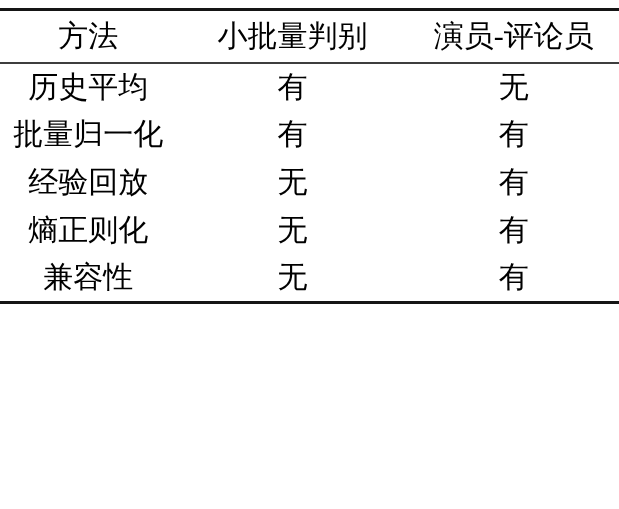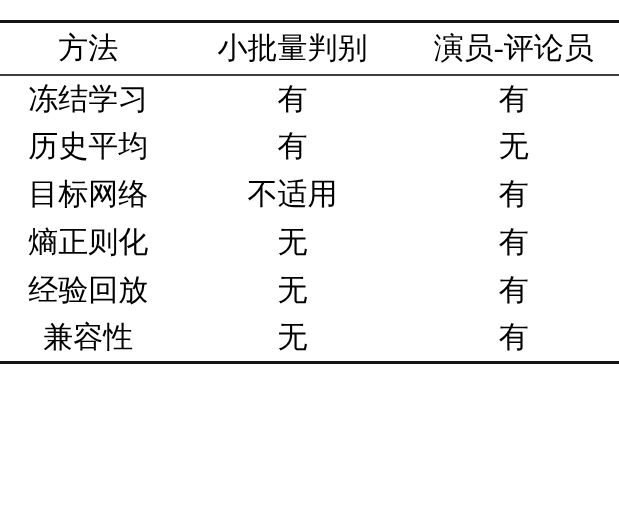--- a/index.html
+++ b/index.html
@@ -12,21 +12,21 @@
     width: 619px;
     height: 509px;
     background: #ffffff;
     overflow: hidden;
     font-family: "Liberation Serif", "DejaVu Serif", serif;
   }
   table.cmp-table {
     border-collapse: collapse;
     table-layout: fixed;
     width: 619px;
-    margin-top: 20px;
+    margin-top: 8px;
     font-size: 30px;
     color: #000000;
   }
   .col-method { width: 28.5%; }
   .col-gan    { width: 37.5%; }
   .col-ac     { width: 34%;   }
   thead tr {
     height: 53px;
     border-top: 3px solid #151515;
     border-bottom: 2px solid #3d3d3d;
@@ -53,41 +53,36 @@
     </colgroup>
     <thead>
       <tr>
         <th>方法</th>
         <th>小批量判别</th>
         <th>演员-评论员</th>
       </tr>
     </thead>
     <tbody>
       <tr>
-        <td>冻结学习</td>
-        <td>有</td>
-        <td>有</td>
-      </tr>
-      <tr>
         <td>历史平均</td>
         <td>有</td>
         <td>无</td>
       </tr>
       <tr>
-        <td>目标网络</td>
-        <td>不适用</td>
+        <td>批量归一化</td>
+        <td>有</td>
+        <td>有</td>
+      </tr>
+      <tr>
+        <td>经验回放</td>
+        <td>无</td>
         <td>有</td>
       </tr>
       <tr>
         <td>熵正则化</td>
-        <td>无</td>
-        <td>有</td>
-      </tr>
-      <tr>
-        <td>经验回放</td>
         <td>无</td>
         <td>有</td>
       </tr>
       <tr>
         <td>兼容性</td>
         <td>无</td>
         <td>有</td>
       </tr>
     </tbody>
   </table>

